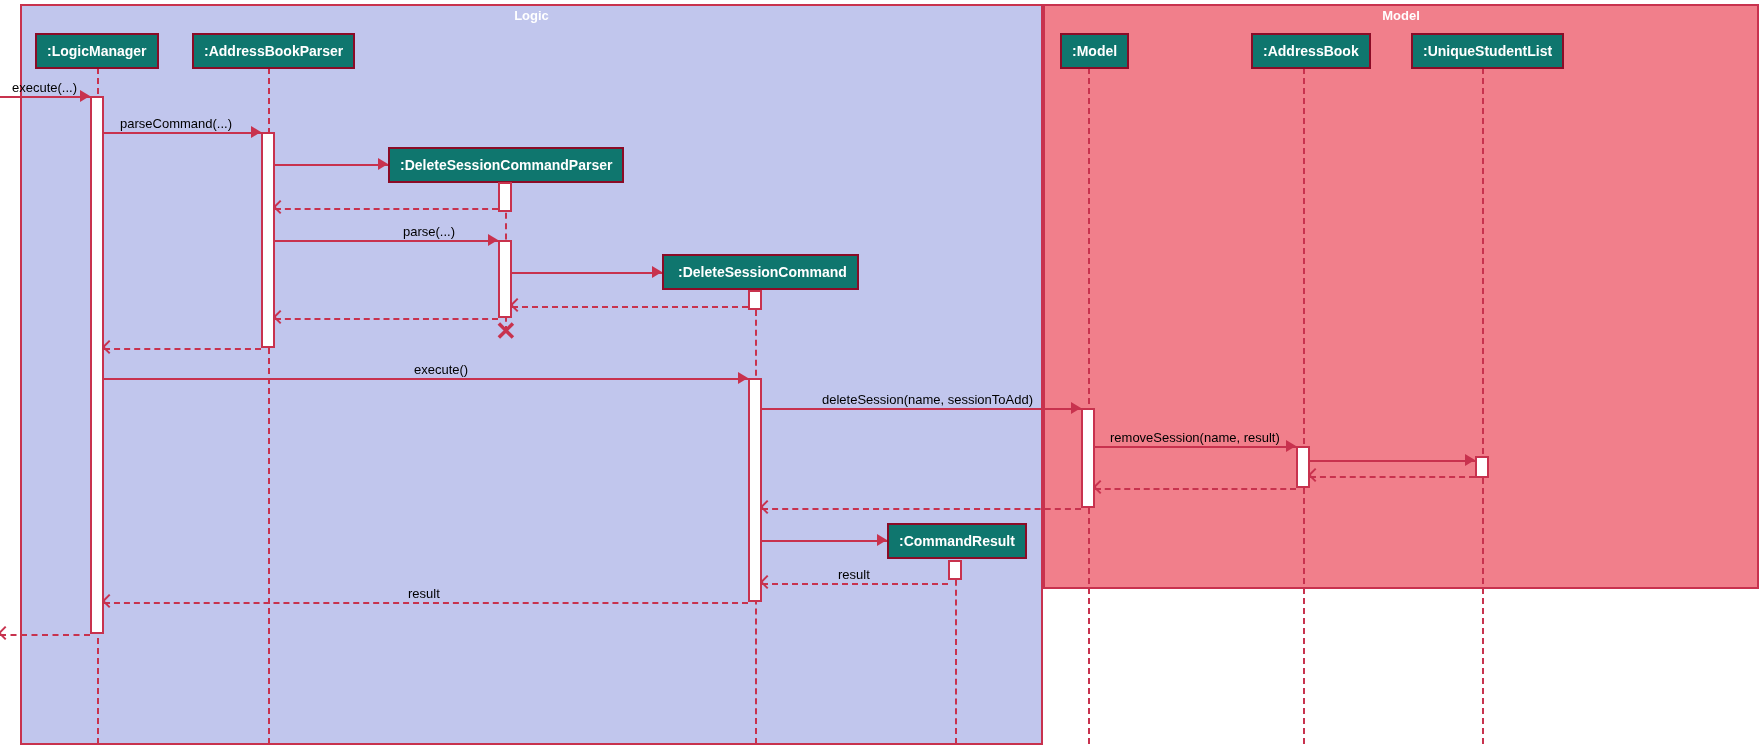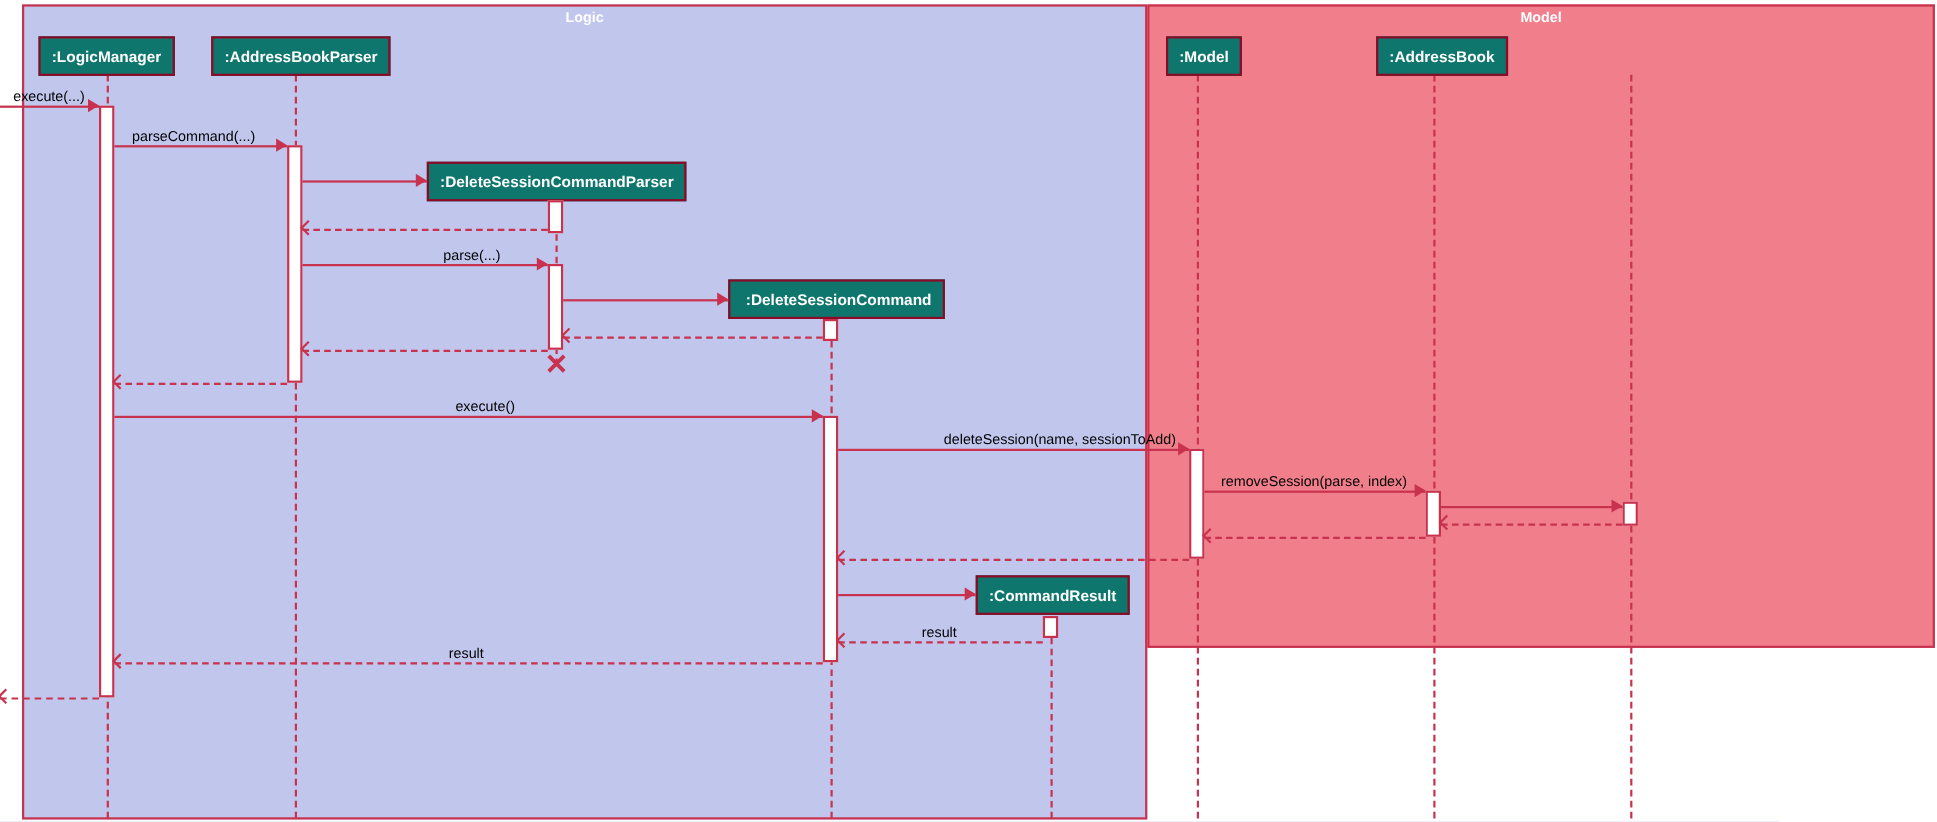--- a/index.html
+++ b/index.html
@@ -40,20 +40,21 @@
   <div class="lifeline" style="left:1303px; top:68px; height:676px;"></div>
   <div class="lifeline" style="left:1482px; top:68px; height:676px;"></div>
 
   <div class="participant" style="left:35px; top:33px;">:LogicManager</div>
   <div class="participant" style="left:388px; top:147px;">:DeleteSessionCommandParser</div>
   <div class="participant" style="left:192px; top:33px;">:AddressBookParser</div>
   <div class="participant" style="left:662px; top:254px;padding-left:14px;">:DeleteSessionCommand</div>
   <div class="participant" style="left:887px; top:523px;">:CommandResult</div>
   <div class="participant" style="left:1060px; top:33px;">:Model</div>
   <div class="participant" style="left:1251px; top:33px;">:AddressBook</div>
+  <div class="participant" style="left:1411px; top:33px;">:UniqueStudentList</div>
 
   <div class="activation" style="left:90px; top:96px; height:538px;"></div>
   <div class="activation" style="left:261px; top:132px; height:216px;"></div>
   <div class="activation" style="left:498px; top:182px; height:30px;"></div>
   <div class="activation" style="left:498px; top:240px; height:78px;"></div>
   <div class="activation" style="left:748px; top:290px; height:20px;"></div>
   <div class="activation" style="left:748px; top:378px; height:224px;"></div>
   <div class="activation" style="left:948px; top:560px; height:20px;"></div>
   <div class="activation" style="left:1081px; top:408px; height:100px;"></div>
   <div class="activation" style="left:1296px; top:446px; height:42px;"></div>
@@ -90,25 +91,25 @@
 
   <div class="arrow-dashed" style="left:104px; top:348px; width:157px;"></div>
   <div class="arrow-head-l-open" style="left:104px; top:342px;"></div>
 
   <div class="arrow" style="left:104px; top:378px; width:644px;"></div>
   <div class="arrow-head-r" style="left:738px; top:372px;"></div>
   <div class="msg-label" style="left:414px; top:362px;">execute()</div>
 
   <div class="arrow" style="left:762px; top:408px; width:319px;"></div>
   <div class="arrow-head-r" style="left:1071px; top:402px;"></div>
-  <div class="msg-label" style="left:858px; top:392px;">deleteSession(name, sessionToAdd)</div>
+  <div class="msg-label" style="left:822px; top:392px;">deleteSession(name, sessionToAdd)</div>
 
   <div class="arrow" style="left:1095px; top:446px; width:201px;"></div>
   <div class="arrow-head-r" style="left:1286px; top:440px;"></div>
-  <div class="msg-label" style="left:1110px; top:430px;">removeSession(parse, index)</div>
+  <div class="msg-label" style="left:1110px; top:430px;">removeSession(name, result)</div>
 
   <div class="arrow" style="left:1310px; top:460px; width:165px;"></div>
   <div class="arrow-head-r" style="left:1465px; top:454px;"></div>
 
   <div class="arrow-dashed" style="left:1310px; top:476px; width:165px;"></div>
   <div class="arrow-head-l-open" style="left:1310px; top:470px;"></div>
 
   <div class="arrow-dashed" style="left:1095px; top:488px; width:201px;"></div>
   <div class="arrow-head-l-open" style="left:1095px; top:482px;"></div>
 

